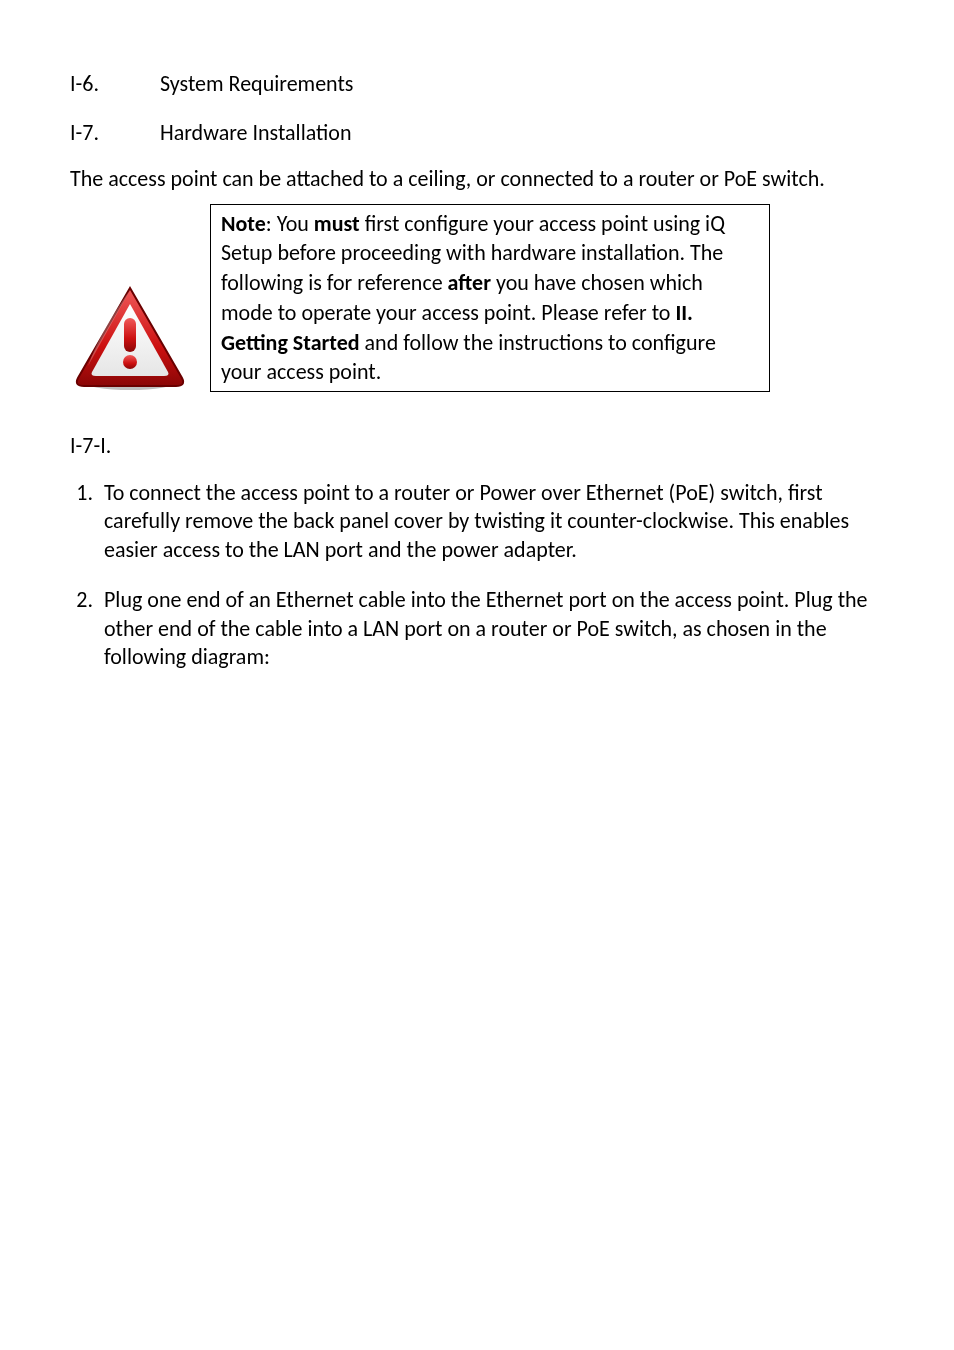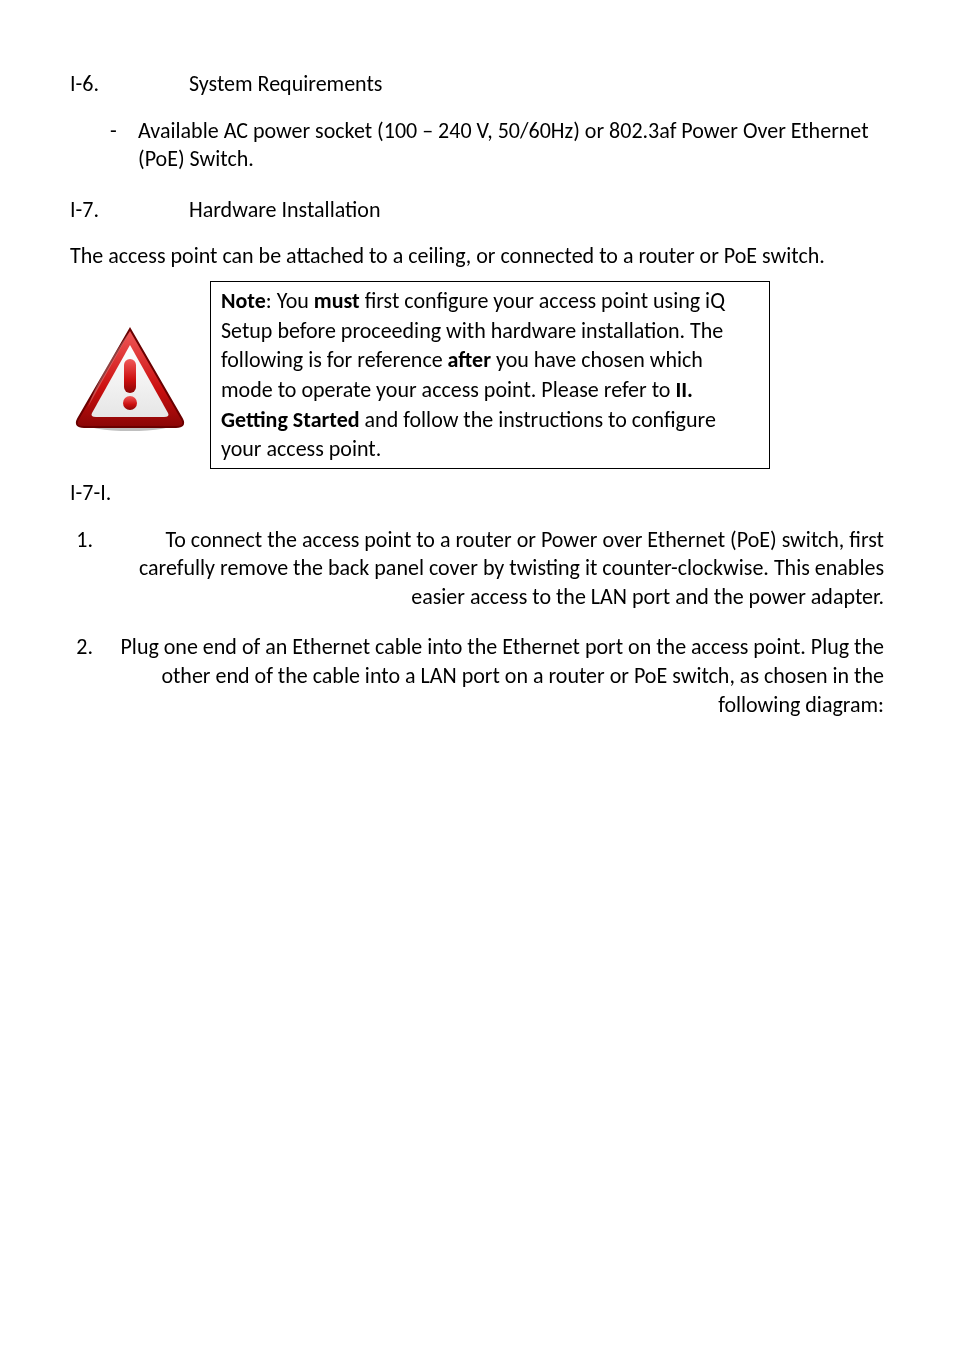--- a/index.html
+++ b/index.html
@@ -16,21 +16,20 @@
     font-weight: normal;
     margin: 10px 0 18px 0;
     display: flex;
   }
   .heading .num {
     display: inline-block;
     width: 90px;
   }
   .heading .title {
     display: inline-block;
-    margin-left: 29px;
   }
   ul.dash {
     list-style: none;
     padding-left: 40px;
     margin: 0 0 20px 0;
   }
   ul.dash li {
     position: relative;
     margin-bottom: 22px;
     padding-left: 28px;
@@ -38,22 +37,22 @@
   ul.dash li::before {
     content: "-";
     position: absolute;
     left: 0;
   }
   .para {
     margin: 17px 0 10px 0;
   }
   .note-row {
     display: flex;
-    align-items: center;
-    margin: 6px 0 10px 0;
+    align-items: flex-end;
+    margin: 6px 0 40px 0;
   }
   .warn-icon {
     width: 120px;
     height: 110px;
     flex-shrink: 0;
     margin-right: 20px;
     margin-top: 6px;
     position: relative;
   }
   .note-box {
@@ -64,34 +63,32 @@
     box-sizing: border-box;
     line-height: 1.35;
   }
   ol.num {
     padding-left: 28px;
     margin: 0;
   }
   ol.num li {
     margin-bottom: 22px;
     padding-left: 6px;
-    text-align: right;
   }
   .bold { font-weight: bold; }
 </style>
 </head>
 <body>
 
 <div class="heading">
   <span class="num">I-6.</span>
   <span class="title">System Requirements</span>
 </div>
 
 <ul class="dash">
-  <li>Available AC power socket (100 – 240 V, 50/60Hz) or 802.3af Power Over Ethernet (PoE) Switch.</li>
 </ul>
 
 <div class="heading">
   <span class="num">I-7.</span>
   <span class="title">Hardware Installation</span>
 </div>
 
 <p class="para">The access point can be attached to a ceiling, or connected to a router or PoE switch.</p>
 
 <div class="note-row">

